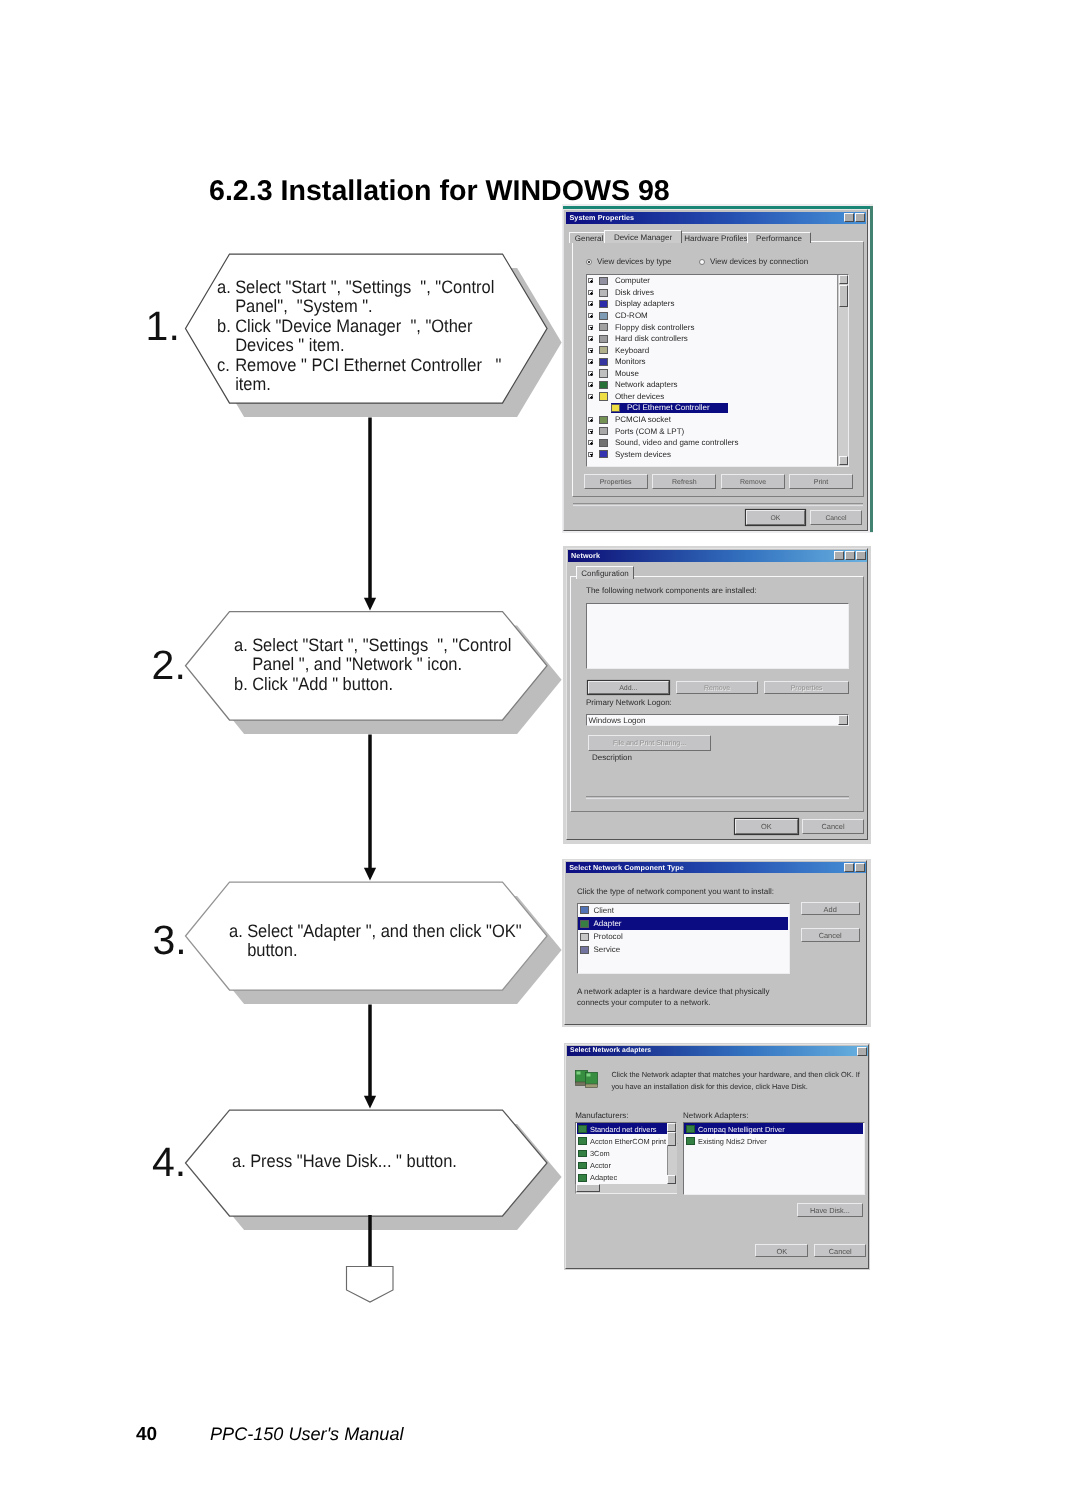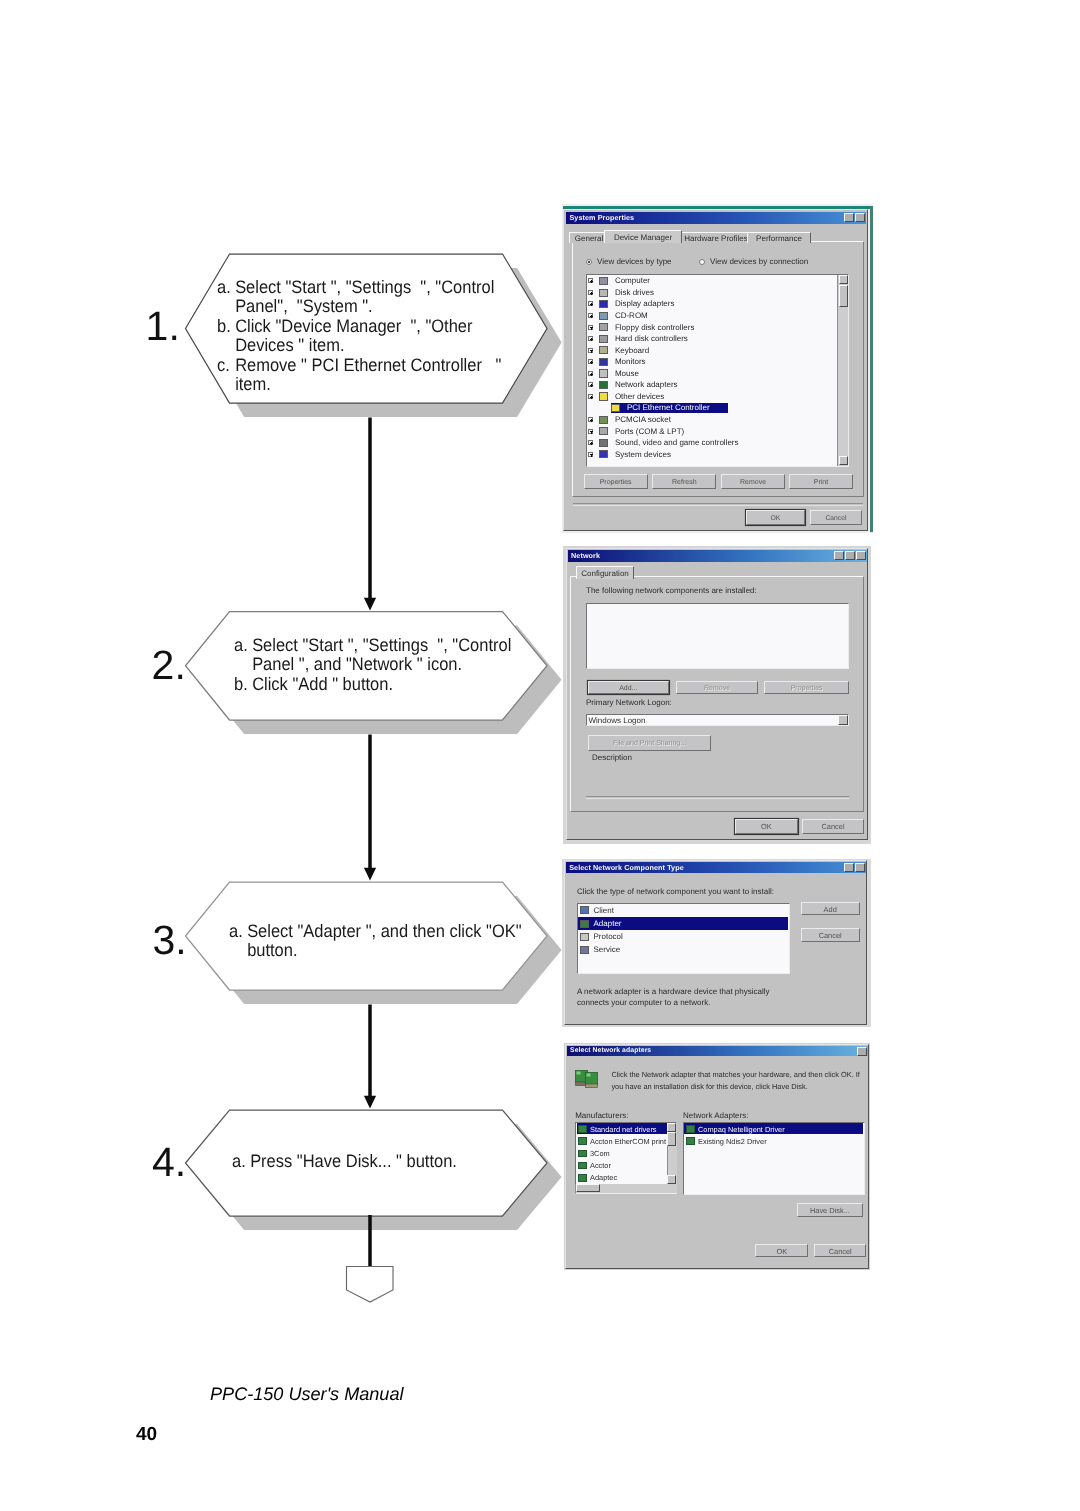--- a/index.html
+++ b/index.html
@@ -7,21 +7,21 @@
   #page{position:relative;width:1080px;height:1511px;}
   .abs{position:absolute;}
   #title{left:209px;top:175px;font-size:28.6px;font-weight:bold;color:#000;letter-spacing:0px;white-space:nowrap;}
   .hexnum{position:absolute;font-size:41px;line-height:41px;color:#111;}
   .hextext{position:absolute;font-size:18px;color:#1a1a1a;line-height:19.5px;white-space:pre;}
   .hextext{transform:scaleX(0.9156);transform-origin:left top;}
   .li{display:block;}
   .lbl{display:inline-block;width:19.8px;}
   .ind{display:inline-block;width:19.8px;}
   #footer-num{left:136px;top:1424px;font-size:19px;font-weight:bold;}
-  #footer-txt{left:210px;top:1384px;font-size:18.1px;font-style:italic;font-weight:normal;}
+  #footer-txt{left:210px;top:1424px;font-size:18.1px;font-style:italic;font-weight:normal;}
 
   
   .shot{position:absolute;overflow:hidden;filter:url(#scanfx);}
   .w98{position:absolute;left:0;top:0;width:100%;height:100%;background:#c3c3c3;
        font-family:"Liberation Sans",sans-serif;font-size:7px;color:#000;
        border-top:1.4px solid #e8e8e8;border-left:1.4px solid #e8e8e8;
        border-right:1.4px solid #4d4d4d;border-bottom:1.4px solid #4d4d4d;
        box-sizing:border-box;}
   .tbar{position:absolute;left:2px;right:2px;top:2px;height:11px;
         background:linear-gradient(90deg,#00007b 0%,#1a48b0 55%,#3f8fd8 100%);
@@ -70,20 +70,21 @@
       <feComponentTransfer in="mixed" result="ct">
         <feFuncR type="linear" slope="0.93" intercept="0.05"></feFuncR>
         <feFuncG type="linear" slope="0.93" intercept="0.05"></feFuncG>
         <feFuncB type="linear" slope="0.93" intercept="0.055"></feFuncB>
       </feComponentTransfer>
     </filter>
   </defs>
 </svg>
 
 <div id="page">
+  <div class="abs" id="title">6.2.3 Installation for WINDOWS 98</div>
 
   <svg id="flow" class="abs" width="1080" height="1511" viewBox="0 0 1080 1511" style="left:0;top:0;filter:blur(0.55px)">
     <g id="hexes">
         <polygon points="200.1,342.5 244.1,268 517.1,268 561.6,342.5 517.1,417 244.1,417" fill="#bdbdbd" stroke="none"></polygon>
         <polygon points="185.5,328.5 229.5,254 502.5,254 547,328.5 502.5,403 229.5,403" fill="#ffffff" stroke="#4a4a4a" stroke-width="1.25"></polygon>
         <polygon points="200.1,679.75 244.1,625.5 517.1,625.5 561.6,679.75 517.1,734 244.1,734" fill="#bdbdbd" stroke="none"></polygon>
         <polygon points="185.5,665.75 229.5,611.5 502.5,611.5 547,665.75 502.5,720 229.5,720" fill="#ffffff" stroke="#7d7d7d" stroke-width="1.25"></polygon>
         <polygon points="200.1,950 244.1,896 517.1,896 561.6,950 517.1,1004 244.1,1004" fill="#bdbdbd" stroke="none"></polygon>
         <polygon points="185.5,936 229.5,882 502.5,882 547,936 502.5,990 229.5,990" fill="#ffffff" stroke="#949494" stroke-width="1.25"></polygon>
         <polygon points="200.1,1177 244.1,1124 517.1,1124 561.6,1177 517.1,1230 244.1,1230" fill="#bdbdbd" stroke="none"></polygon>

